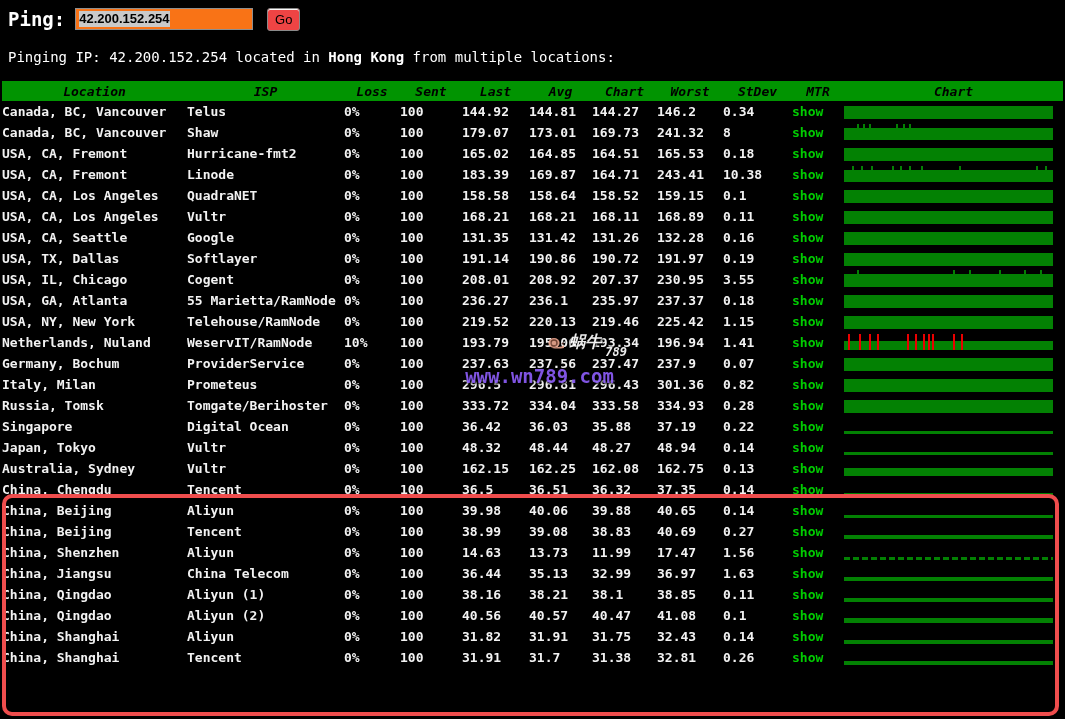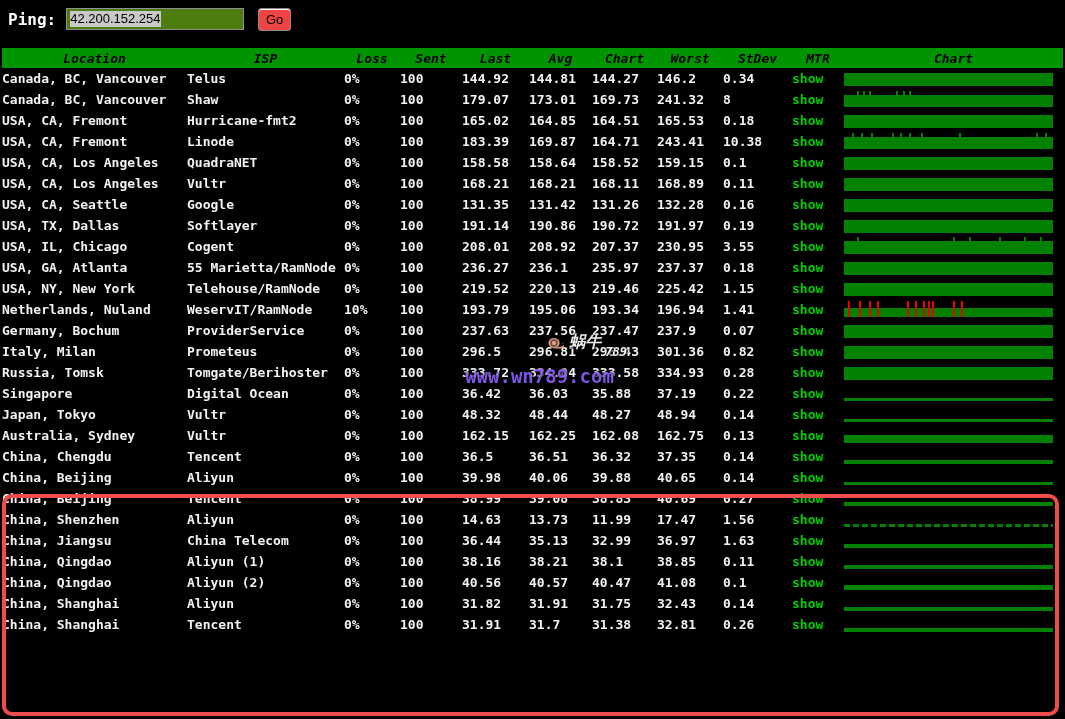--- a/index.html
+++ b/index.html
@@ -1,22 +1,22 @@
 <!DOCTYPE html>
 <html><head>
 <meta charset="utf-8">
 <style>
   html,body{margin:0;padding:0;background:#000;}
   .page{position:relative;width:1065px;height:719px;background:#000;overflow:hidden;
         font-family:"DejaVu Sans Mono",monospace;color:#f2f2f2;}
   
   .form-row{display:flex;align-items:center;gap:10px;padding:6px 0 0 8px;height:26px;}
-  .ping-label{font-weight:bold;font-size:16px;color:#fff;}
-  .input-box{width:170px;height:20px;background:#4d7c0f;border:1px solid #8e8e8e;
-             display:flex;align-items:center;padding:0 3px;cursor:text;}
+  .ping-label{font-weight:bold;font-size:19px;color:#fff;}
+  .input-box{width:170px;height:20px;background:#f97316;border:1px solid #8e8e8e;
+             display:flex;align-items:center;padding:0 3px;cursor:text;font-weight:bold;}
   .input-box .val{background:#c9c9c9;color:#000;font-family:"Liberation Sans",sans-serif;
                   font-size:13px;line-height:16px;}
   .go-btn{margin-left:4px;height:23px;min-width:33px;background:#ef4444;
           border:1px solid #8a8a8a;border-radius:3px;
           font-family:"Liberation Sans",sans-serif;font-size:13px;color:#000;
           box-shadow:inset 0 1px 0 #fafafa;cursor:pointer;}
   
   .status-line{margin:17px 0 0 8px;font-size:14px;color:#fff;white-space:pre;}
   .status-line .hl{font-weight:bold;}
   
@@ -54,20 +54,21 @@
 <div class="page">
 
   <div class="form-row">
     <span class="ping-label">Ping:</span>
     <span class="input-box">
         <span class="val">42.200.152.254</span>
       </span>
     <button class="go-btn">Go</button>
   </div>
 
+  <div class="status-line"><span>Pinging IP: 42.200.152.254 located in </span><span class="hl">Hong Kong</span><span> from multiple locations:</span></div>
 
   <table class="ping">
     <thead>
       <tr>
           <th class="c-loc">Location</th>
           <th class="c-isp">ISP</th>
           <th class="c-loss">Loss</th>
           <th class="c-sent">Sent</th>
           <th class="c-last">Last</th>
           <th class="c-avg">Avg</th>

